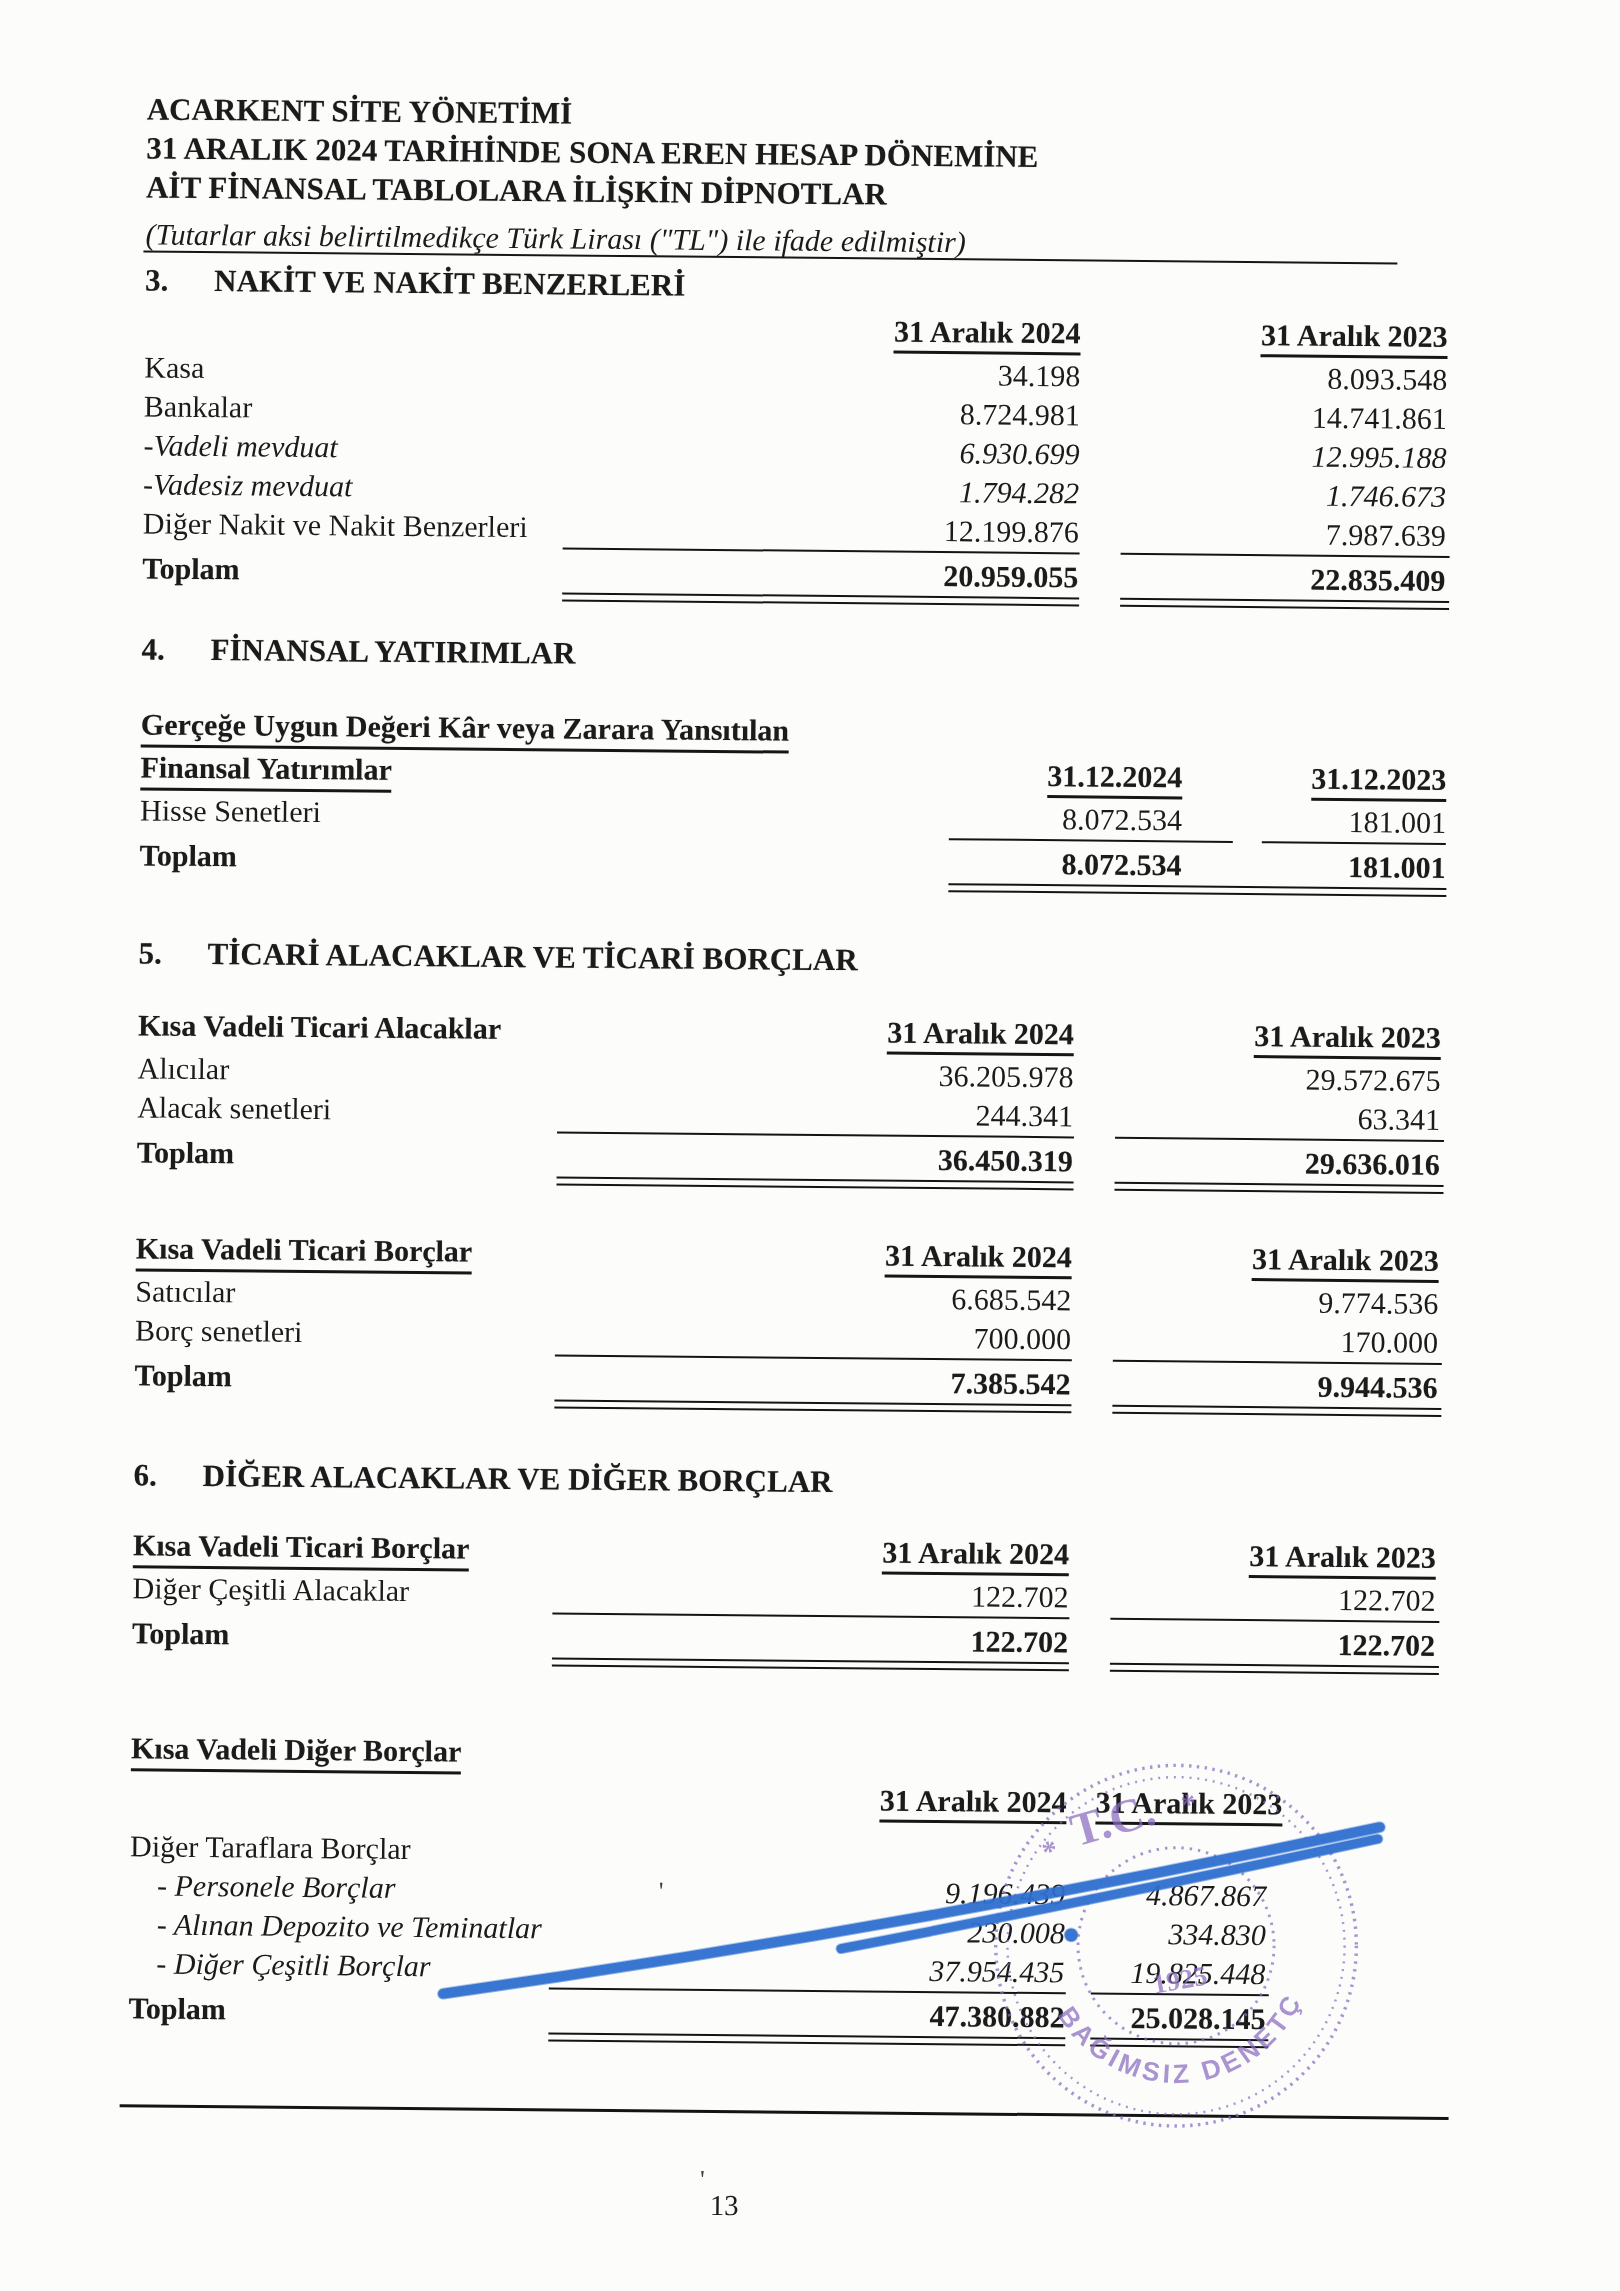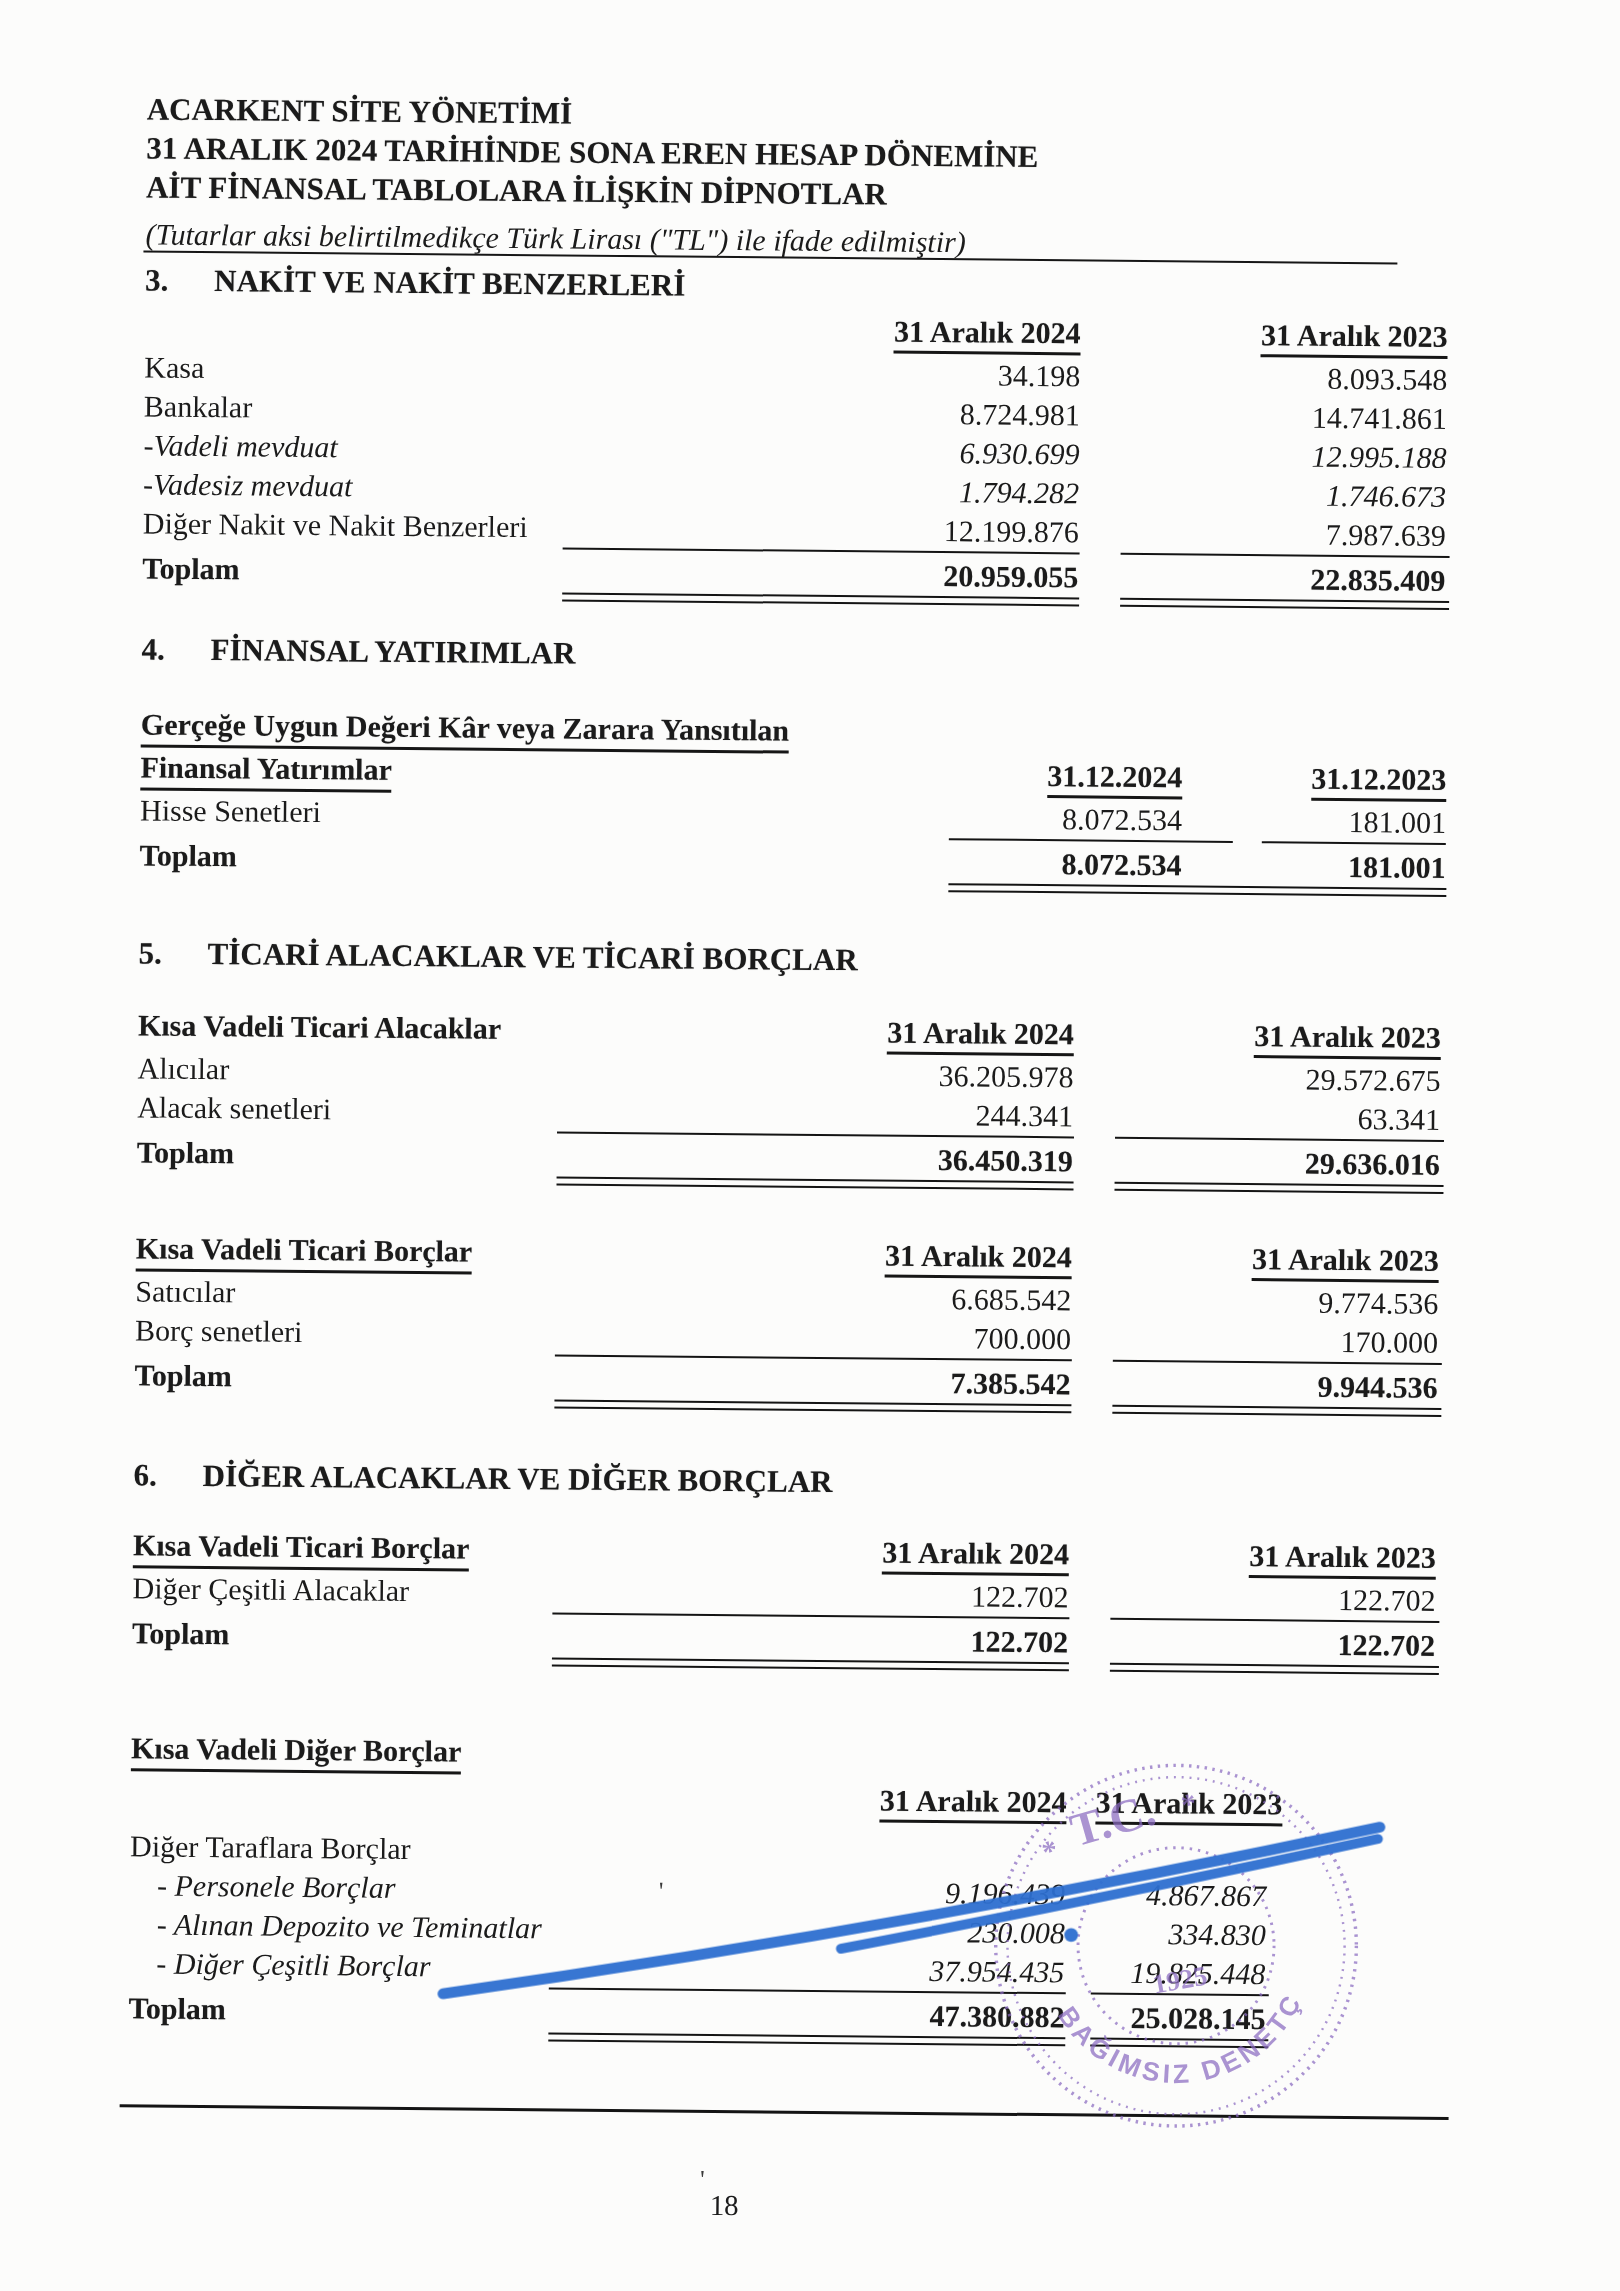--- a/index.html
+++ b/index.html
@@ -301,21 +301,21 @@
       </div>
       <div class="rr2">
           <span class="seg" style="margin-left:420px;width:517px"></span>
           <span class="seg" style="margin-left:24.5px;width:178px"></span>
         </div>
     </div>
 
     <div class="footer-rule" style="top:2015px;left:-7.8px;width:1329px"></div>
     <span class="artifact" style="top:1782px;left:529px">'</span>
     <span class="artifact" style="top:2070px;left:573px">'</span>
-    <div class="pageno" style="top:2094px;left:583px">18</div>
+    <div class="pageno" style="top:2094px;left:583px">13</div>
   </div>
 
   <svg class="overlay" viewBox="0 0 1653 2338">
     <g opacity="0.72">
       <circle cx="1200" cy="1985" r="184" fill="none" stroke-width="3.5" stroke-dasharray="2.5 5.5" stroke="#8a6bc0"></circle>
       <circle cx="1200" cy="1985" r="172" fill="none" stroke-width="2.5" stroke-dasharray="2 6" stroke="#8a6bc0"></circle>
       <circle cx="1200" cy="1985" r="100" fill="none" stroke-width="3" stroke-dasharray="2.5 6" stroke="#8a6bc0"></circle>
       <text x="1068" y="1900" font-size="30" font-weight="bold" font-family="Liberation Serif, serif" transform="rotate(-20 1068 1900)" fill="#8a6bc0">*</text>
       <text x="1098" y="1884" font-size="48" font-weight="bold" font-family="Liberation Serif, serif" transform="rotate(-16 1098 1884)" fill="#8a6bc0">T.C.</text>
       <text x="1208" y="1852" font-size="30" font-weight="bold" font-family="Liberation Serif, serif" transform="rotate(-12 1208 1852)" fill="#8a6bc0">*</text>

